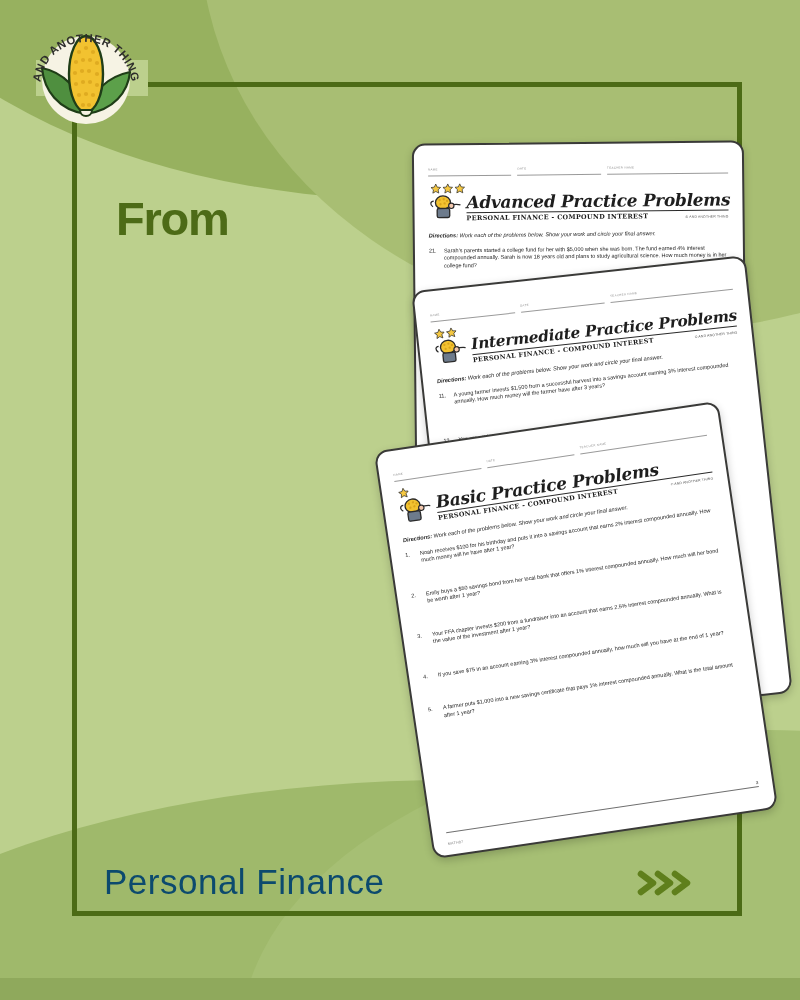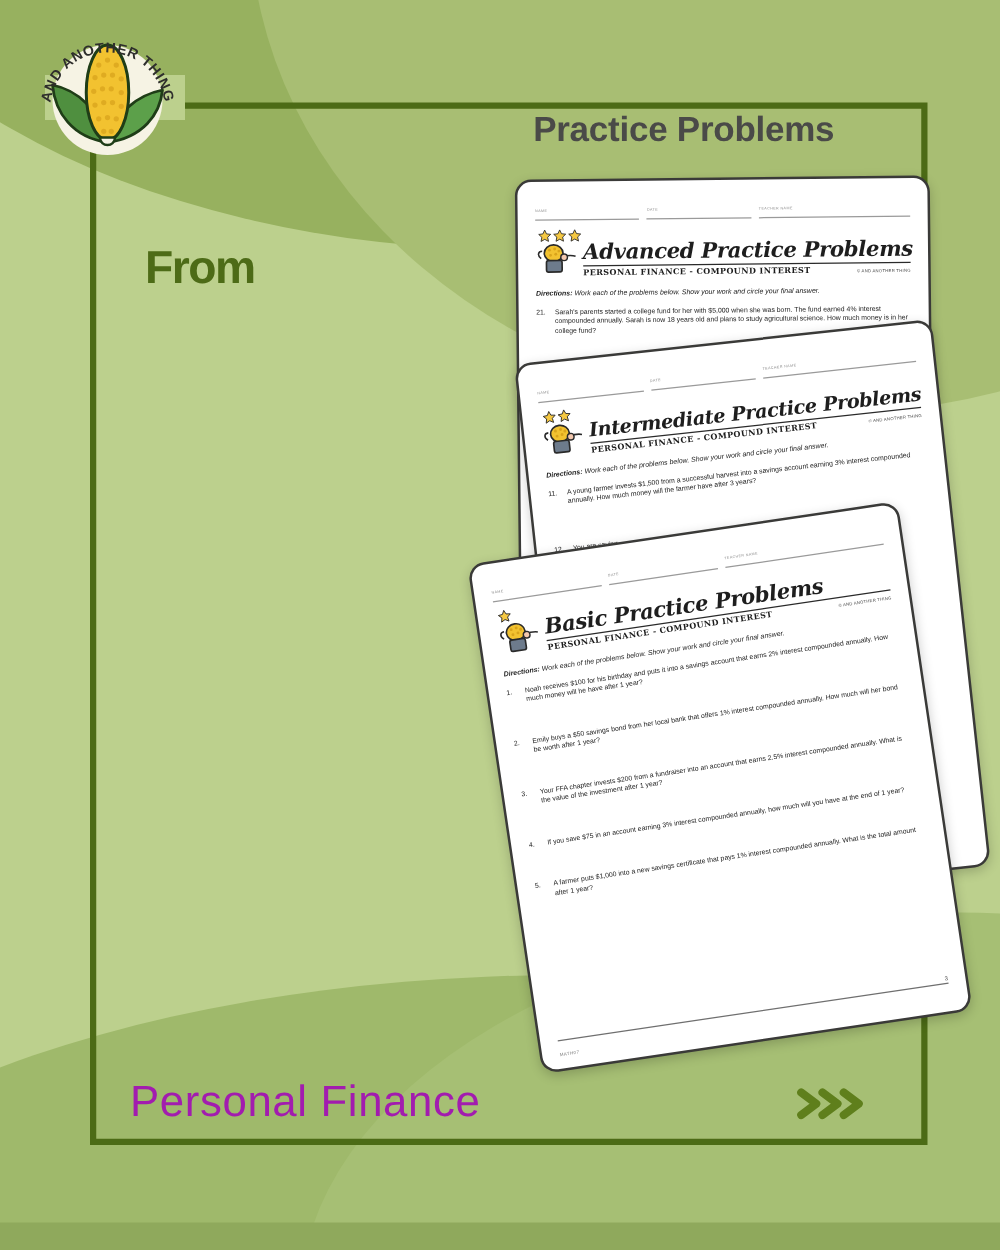--- a/index.html
+++ b/index.html
@@ -50,30 +50,30 @@
   .logo svg{display:block;width:116px;height:116px;}
 
   
   .practice-title{
     position:absolute;left:382px;top:88px;width:330px;
     text-align:center;font-size:28px;font-weight:bold;color:#4a4a48;
     letter-spacing:-0.2px;z-index:12;
   }
   .headline{
     position:absolute;left:116px;top:196px;width:300px;z-index:12;
-    font-size:37px;line-height:0.96;font-weight:bold;color:#4d6b17;
+    font-size:47px;line-height:0.96;font-weight:bold;color:#4d6b17;
     letter-spacing:-1.2px;
   }
   .subcopy{
     position:absolute;left:150px;top:390px;width:250px;z-index:12;
     font-size:22.5px;line-height:1.40;color:#27282a;letter-spacing:-0.3px;
   }
   .footer-label{
     position:absolute;left:104px;top:862px;z-index:12;
-    font-size:35px;color:#a21caf;letter-spacing:0.5px;font-weight:300;
+    font-size:35px;color:#0c4a6e;letter-spacing:0.5px;font-weight:300;
   }
   .chevrons{position:absolute;left:636px;top:868px;z-index:12;}
   .chevrons svg{display:block;}
 
   
   .cards{position:absolute;left:0;top:0;width:699px;height:1000px;z-index:10;}
   .card{
     position:absolute;background:#ffffff;border:2.2px solid #3a3a38;
     border-radius:13px;box-sizing:border-box;overflow:hidden;
     box-shadow:0 3px 9px rgba(0,0,0,.20);
@@ -177,21 +177,20 @@
           <circle cx="61" cy="87" r="2.1"></circle>
       </g>
 
       <path d="M52 92 C 52 100 64 100 64 92 Z" fill="#f6f3e4" stroke="#1f3d17" stroke-width="2"></path>
       <text font-family="Liberation Sans, sans-serif" font-size="11.4" font-weight="bold" fill="#2e2e2c" letter-spacing="0.6">
         <textPath href="#arcpath" startOffset="50%" text-anchor="middle">AND ANOTHER THING</textPath>
       </text>
     </svg>
   </div>
 
-  <div class="practice-title">Practice Problems</div>
 
   <div class="headline">
     <div>From</div>
   </div>
 
 
   <div class="cards">
 
     <div class="card card-adv">
       <div class="sheet">

